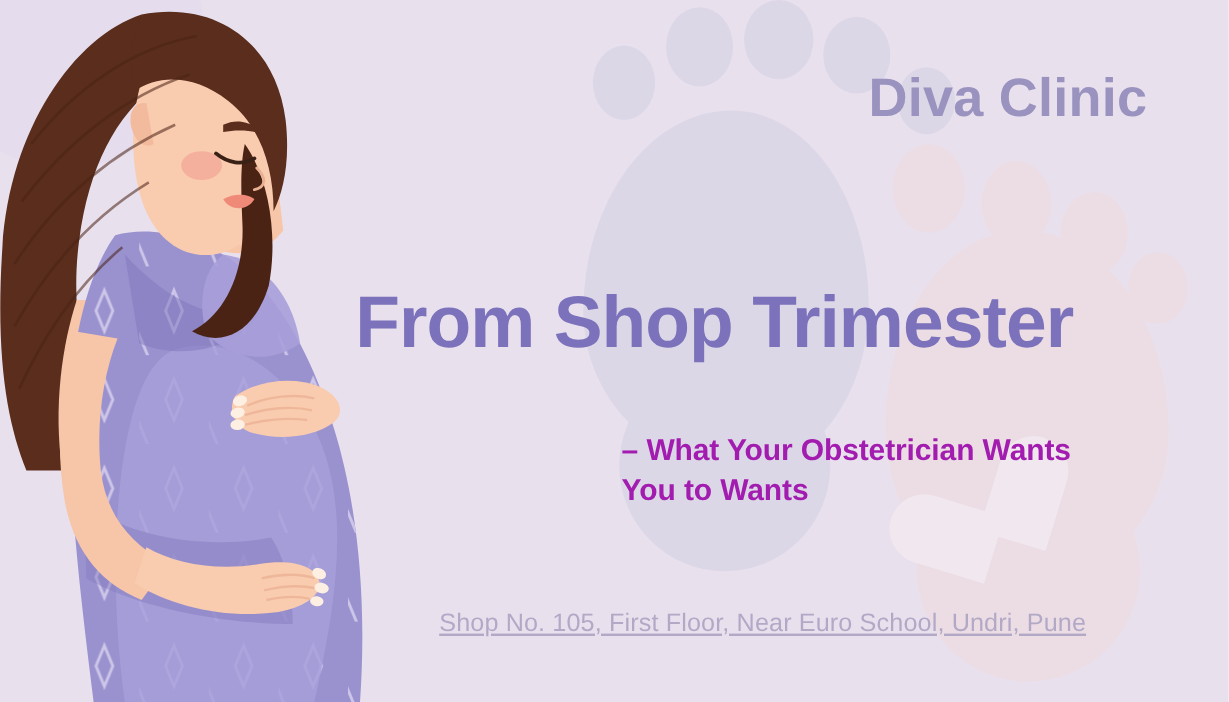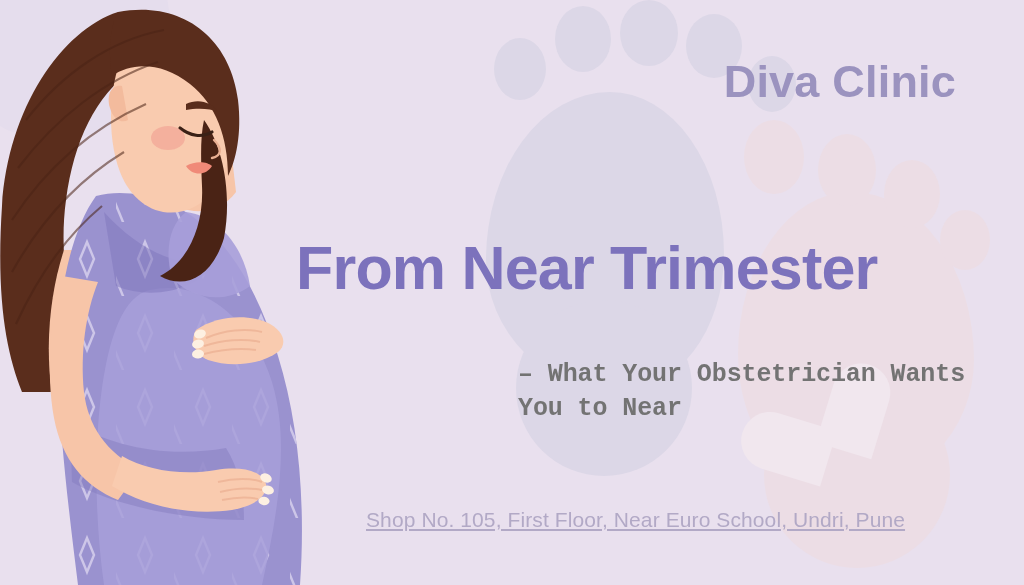--- a/index.html
+++ b/index.html
@@ -129,22 +129,21 @@
   }
   .subhead {
     position: absolute;
     left: 518px;
     top: 358px;
     width: 452px;
     font-size: 25px;
     font-weight: 700;
     line-height: 1.36;
     letter-spacing: -0.1px;
-    color: #737373;
-    font-family: Liberation Mono, monospace;
+    color: #a21caf;
   }
   .address {
     position: absolute;
     left: 366px;
     top: 508px;
     font-size: 21px;
     font-weight: 400;
     letter-spacing: .1px;
     color: #b2a9c6;
     white-space: nowrap;
@@ -279,23 +278,23 @@
       </g>
       <ellipse cx="266" cy="478" rx="6" ry="4.4" fill="#fdf0e2" transform="rotate(24 266 478)"></ellipse>
       <ellipse cx="268" cy="490" rx="6" ry="4.4" fill="#fdf0e2" transform="rotate(14 268 490)"></ellipse>
       <ellipse cx="264" cy="501" rx="5.6" ry="4.2" fill="#fdf0e2" transform="rotate(6 264 501)"></ellipse>
     </g>
   </svg>
 
   <div class="brand">Diva Clinic</div>
 
   <h1 class="headline">
-    <span>From Near Trimester</span><br>
+    <span>From Shop Trimester</span><br>
   </h1>
 
   <div class="subhead">
     <span>– What Your Obstetrician Wants</span><br>
-    <span>You to Near</span>
+    <span>You to Wants</span>
   </div>
 
   <div class="address">Shop No. 105, First Floor, Near Euro School, Undri, Pune</div>
 
 </div>
 
 </body></html>

